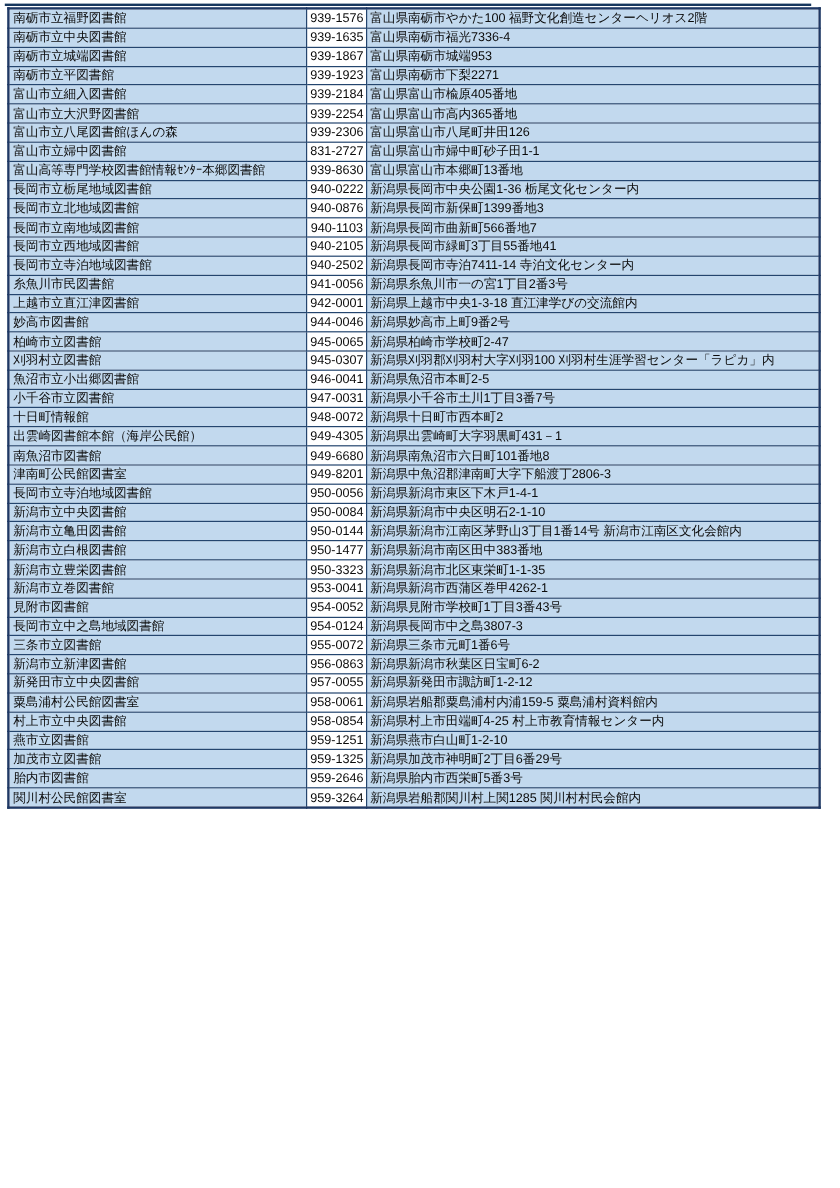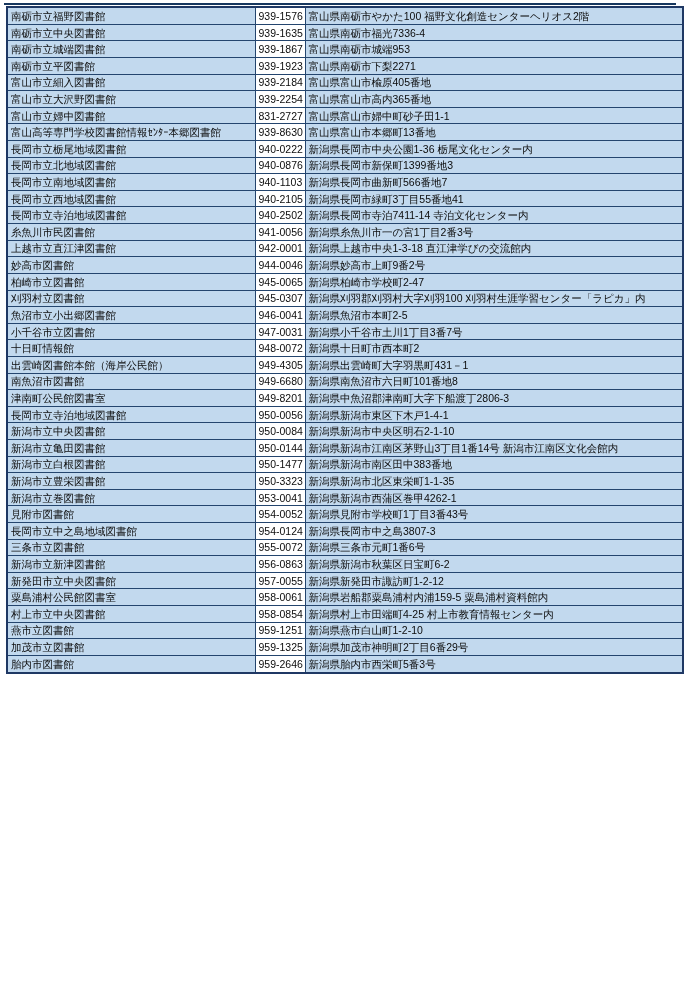--- a/index.html
+++ b/index.html
@@ -34,21 +34,21 @@
     line-height: 12px;
     color: #0b0b0b;
     padding: 0 2px 0 3px;
     white-space: nowrap;
     overflow: hidden;
     vertical-align: middle;
   }
   td.name, td.address { background: #C2D9EE; }
   td.postal_code {
     background: #FFFFFF;
-    text-align: center;
+    text-align: right;
     padding: 0 1px;
     letter-spacing: 0px;
   }
 </style>
 </head>
 <body>
 
 <div class="page">
   <div class="top-rule"></div>
   <table class="lib-table">
@@ -82,20 +82,25 @@
           <td class="name">富山市立細入図書館</td>
           <td class="postal_code">939-2184</td>
           <td class="address">富山県富山市楡原405番地</td>
         </tr>
         <tr>
           <td class="name">富山市立大沢野図書館</td>
           <td class="postal_code">939-2254</td>
           <td class="address">富山県富山市高内365番地</td>
         </tr>
         <tr>
+          <td class="name">富山市立八尾図書館ほんの森</td>
+          <td class="postal_code">939-2306</td>
+          <td class="address">富山県富山市八尾町井田126</td>
+        </tr>
+        <tr>
           <td class="name">富山市立婦中図書館</td>
           <td class="postal_code">831-2727</td>
           <td class="address">富山県富山市婦中町砂子田1-1</td>
         </tr>
         <tr>
           <td class="name">富山高等専門学校図書館情報ｾﾝﾀｰ本郷図書館</td>
           <td class="postal_code">939-8630</td>
           <td class="address">富山県富山市本郷町13番地</td>
         </tr>
         <tr>
@@ -250,16 +255,21 @@
         </tr>
         <tr>
           <td class="name">加茂市立図書館</td>
           <td class="postal_code">959-1325</td>
           <td class="address">新潟県加茂市神明町2丁目6番29号</td>
         </tr>
         <tr>
           <td class="name">胎内市図書館</td>
           <td class="postal_code">959-2646</td>
           <td class="address">新潟県胎内市西栄町5番3号</td>
+        </tr>
+        <tr>
+          <td class="name">関川村公民館図書室</td>
+          <td class="postal_code">959-3264</td>
+          <td class="address">新潟県岩船郡関川村上関1285 関川村村民会館内</td>
         </tr>
       </tbody>
   </table>
 </div>
 
 </body></html>

